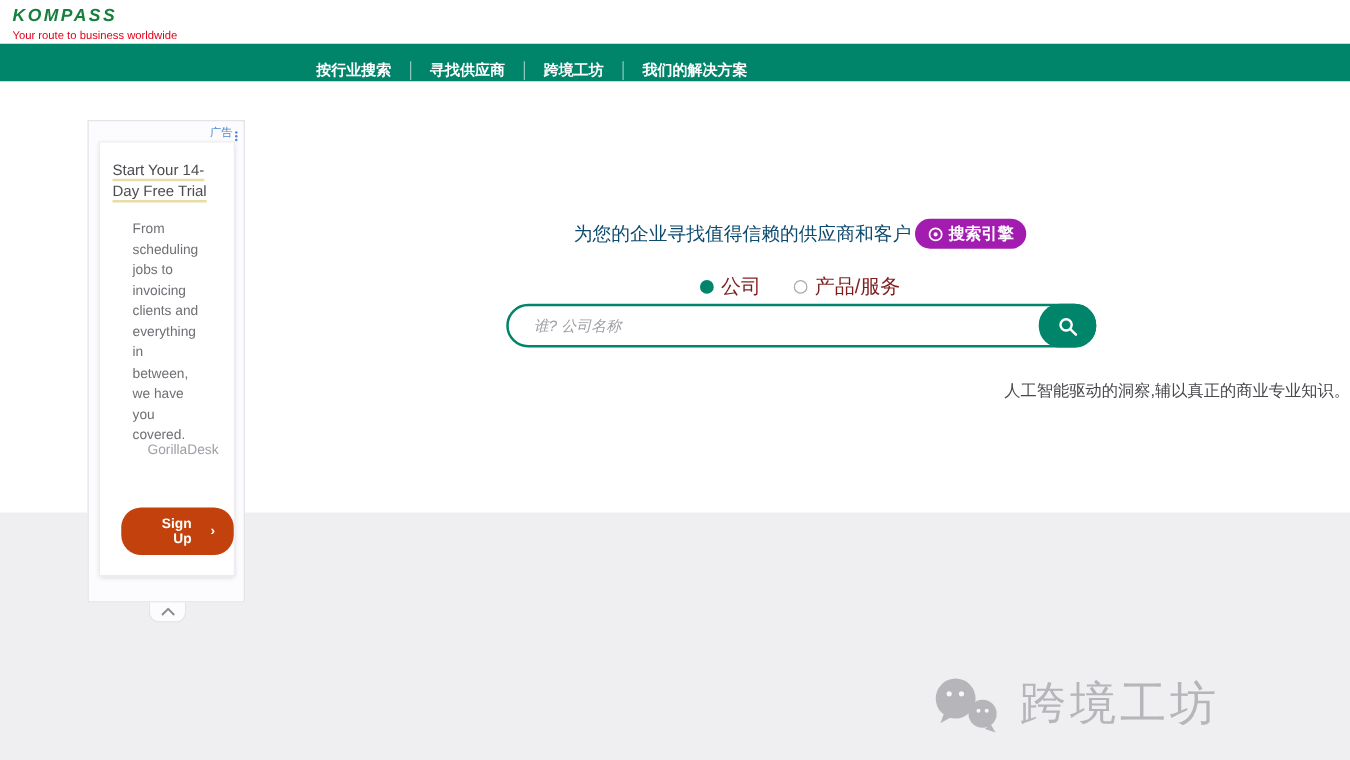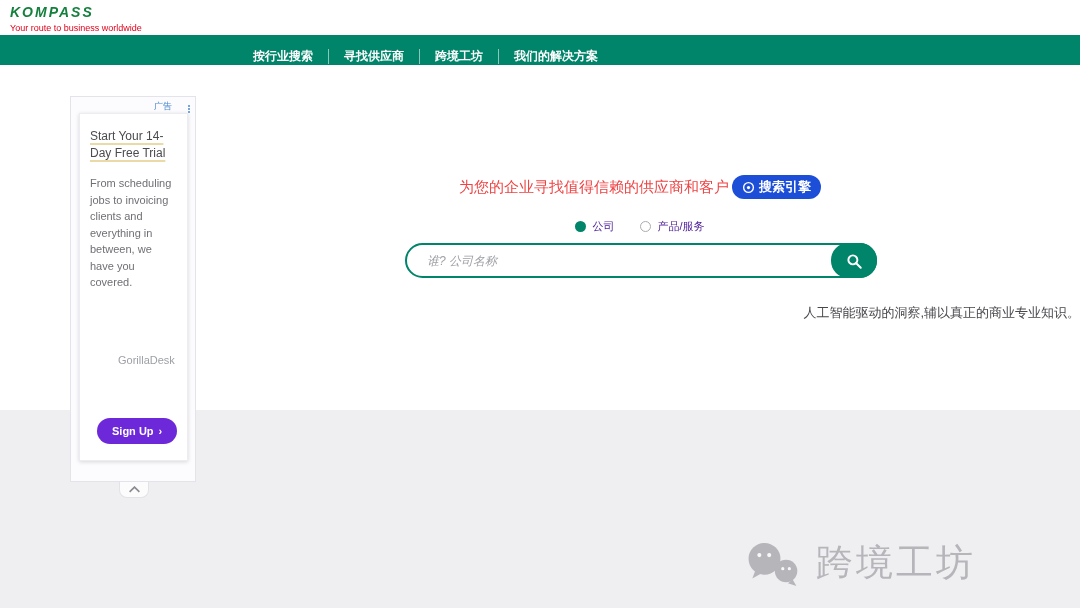--- a/index.html
+++ b/index.html
@@ -18,47 +18,47 @@
   .nav-links { position:absolute; left:238px; top:0; height:43px; display:flex; align-items:center; }
   .nav-item { color:#fff; font-size:12px; font-weight:bold; padding:0 15px; cursor:pointer; text-decoration:none; white-space:nowrap; }
   .nav-sep { width:1px; height:15px; background:rgba(255,255,255,.55); }
   .buy-leads { position:absolute; right:44px; top:4px; height:23px; background:#fff; border:none;
     border-radius:12px; padding:0 12px; display:flex; align-items:center; gap:6px;
     font-size:11px; font-weight:bold; color:#1E3E68; cursor:pointer; box-shadow:0 1px 2px rgba(0,0,0,.25); }
 
   
   .ad-box { position:absolute; left:70px; top:96px; width:126px; height:386px; background:#FCFCFE;
     border:1px solid #E3E3E9; z-index:3; }
-  .ad-label-row { position:absolute; top:3px; right:5px; display:flex; align-items:flex-end; gap:16px; }
+  .ad-label-row { position:absolute; top:3px; right:5px; display:flex; align-items:flex-end; gap:2px; }
   .ad-label { font-size:9px; color:#4C88CF; }
   .ad-dots { display:flex; flex-direction:column; gap:1px; cursor:pointer; }
   .ad-dots i { width:2px; height:2px; background:#4C88CF; border-radius:50%; display:block; }
   .ad-card { position:absolute; left:8px; top:16px; width:109px; height:348px; background:#fff;
     border:1px solid #EDEDF1; box-shadow:0 1px 4px rgba(0,0,0,.15); }
   .ad-title { margin:14px 10px 0; font-size:12px; line-height:1.42; color:#4B4B50;
     text-decoration:underline; text-decoration-color:#EADBA6; text-decoration-thickness:2px; text-underline-offset:3px; }
-  .ad-body { margin:13px 10px 0; font-size:11px; line-height:1.5; color:#6F6F75; }
+  .ad-body { margin:13px 26px 0; font-size:11px; line-height:1.5; color:#6F6F75; }
   .ad-brand { position:absolute; left:10px; bottom:94px; font-size:11px; color:#9DA0A6;margin-left:28px; }
-  .ad-cta { position:absolute; left:17px; bottom:16px; background:#6d28d9; color:#fff; border:none;
-    border-radius:16px; padding:7px 15px; font-size:11px; font-weight:bold; display:flex; align-items:center; gap:5px; cursor:pointer; }
+  .ad-cta { position:absolute; left:17px; bottom:16px; background:#c2410c; color:#fff; border:none;
+    border-radius:16px; padding:7px 15px; font-size:11px; font-weight:bold; display:flex; align-items:center; gap:15px; cursor:pointer;text-align:right; }
   .ad-collapse { position:absolute; left:119px; top:482px; width:30px; height:16px; background:#FCFCFD;
     border:1px solid #E2E2E7; border-top:none; border-radius:0 0 8px 8px; display:flex; align-items:center;
     justify-content:center; cursor:pointer; z-index:3; }
 
   
   .hero-title { position:absolute; left:200px; top:122px; width:880px; text-align:center;
     font-size:29px; font-weight:bold; color:#3C3C42; }
   .hero-sub-row { position:absolute; left:200px; top:175px; width:880px; display:flex;
     justify-content:center; align-items:center; gap:3px; }
-  .hero-sub { font-size:15px; color:#ef4444; }
-  .hero-badge { background:#1d4ed8; color:#fff; border-radius:13px; padding:3px 10px;
+  .hero-sub { font-size:15px; color:#0c4a6e; }
+  .hero-badge { background:#a21caf; color:#fff; border-radius:13px; padding:3px 10px;
     font-size:13px; font-weight:bold; display:flex; align-items:center; gap:4px; cursor:pointer; }
   .radio-row { position:absolute; left:200px; top:219px; width:880px; display:flex;
     justify-content:center; align-items:center; gap:26px; }
-  .radio-opt { display:flex; align-items:center; gap:6px; cursor:pointer; font-size:11px; color:#4c1d95; }
+  .radio-opt { display:flex; align-items:center; gap:6px; cursor:pointer; font-size:16px; color:#7f1d1d; }
   .radio-dot-on { width:11px; height:11px; border-radius:50%; background:#00846A; }
   .radio-dot-off { width:11px; height:11px; border-radius:50%; border:1.5px solid #ABABB2; background:#fff; }
   .search-wrap { position:absolute; left:405px; top:243px; width:472px; height:35px; }
   .search-input { width:100%; height:100%; border:2px solid #00846A; border-radius:18px;
     padding:0 56px 0 20px; font-size:12px; font-style:italic; color:#701a75; outline:none; }
   .search-input::placeholder { color:#9FA0A6; font-style:italic; }
   .search-btn { position:absolute; right:0; top:0; width:46px; height:35px; background:#00846A;
     border:none; border-radius:17px; display:flex; align-items:center; justify-content:center; cursor:pointer; }
   .ai-tagline { position:absolute; left:200px; top:304px; width:880px; text-align:right;
     font-size:13px; color:#48484D; }

